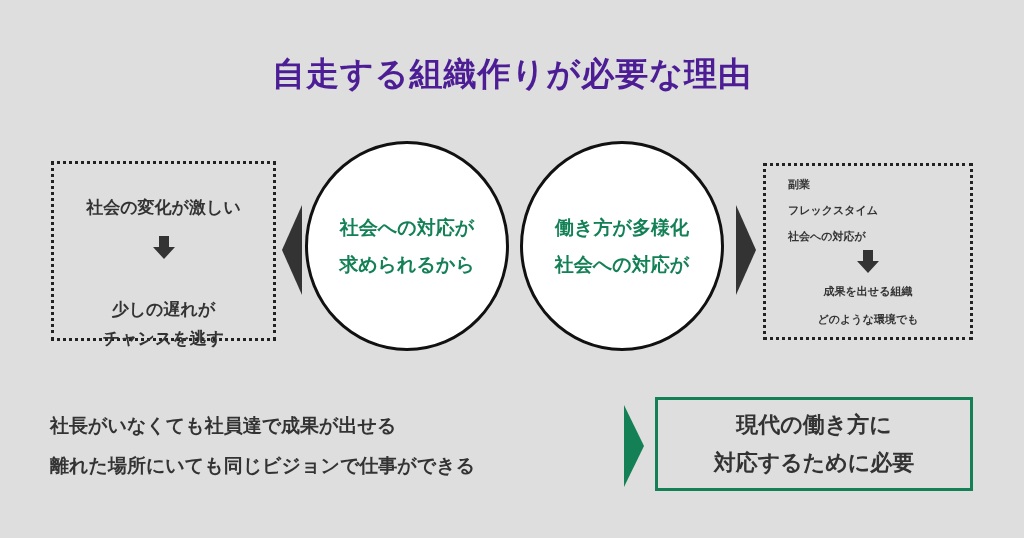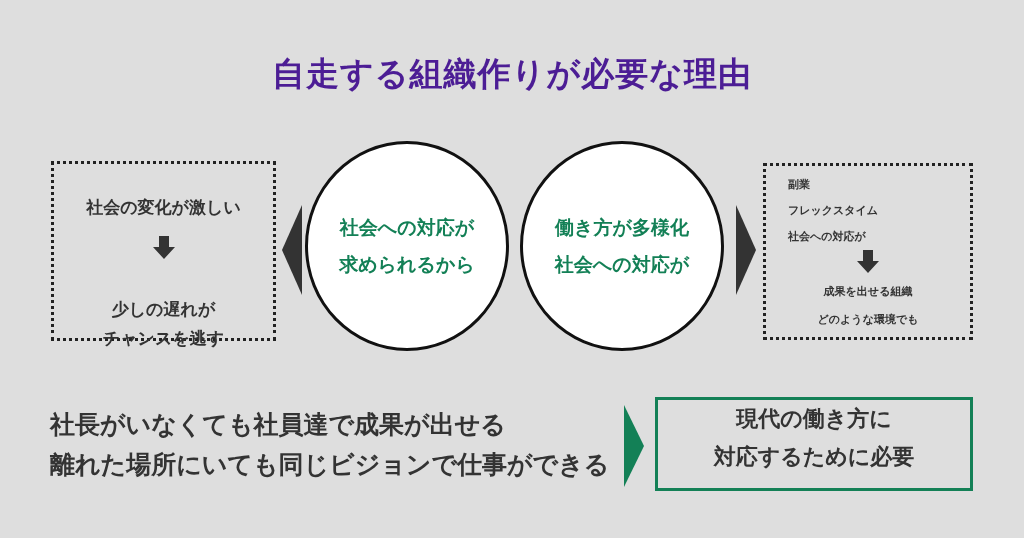--- a/index.html
+++ b/index.html
@@ -31,27 +31,27 @@
   .circle {
     position: absolute; width: 204px; height: 210px; border-radius: 50%;
     background: #fff; border: 3px solid #111; box-sizing: border-box;
     display: flex; align-items: center; justify-content: center; flex-direction: column;
     color: #138056; font-weight: bold; font-size: 19px; line-height: 37px; text-align: center;
   }
   .circle-left { left: 305px; top: 141px; }
   .circle-right { left: 520px; top: 141px; }
   .tri { position: absolute; }
   .bottom-text {
-    position: absolute; left: 50px; top: 405px; font-size: 25px; font-weight: bold;
+    position: absolute; left: 50px; top: 405px; font-size: 19px; font-weight: bold;
     color: #333; line-height: 40px;
   }
   .green-box {
     position: absolute; left: 655px; top: 397px; width: 318px; height: 94px;
     border: 3px solid #138056; box-sizing: border-box; text-align: center;
-    font-size: 22px; font-weight: bold; color: #333; line-height: 38px; 
+    font-size: 22px; font-weight: bold; color: #333; line-height: 38px; padding-top: 6px;
   }
 </style>
 </head>
 <body>
 
 <div class="title">自走する組織作りが必要な理由</div>
 
 <div class="dotbox left-box">
   <div class="t1">社会の変化が激しい</div>
   <div class="arrow">

